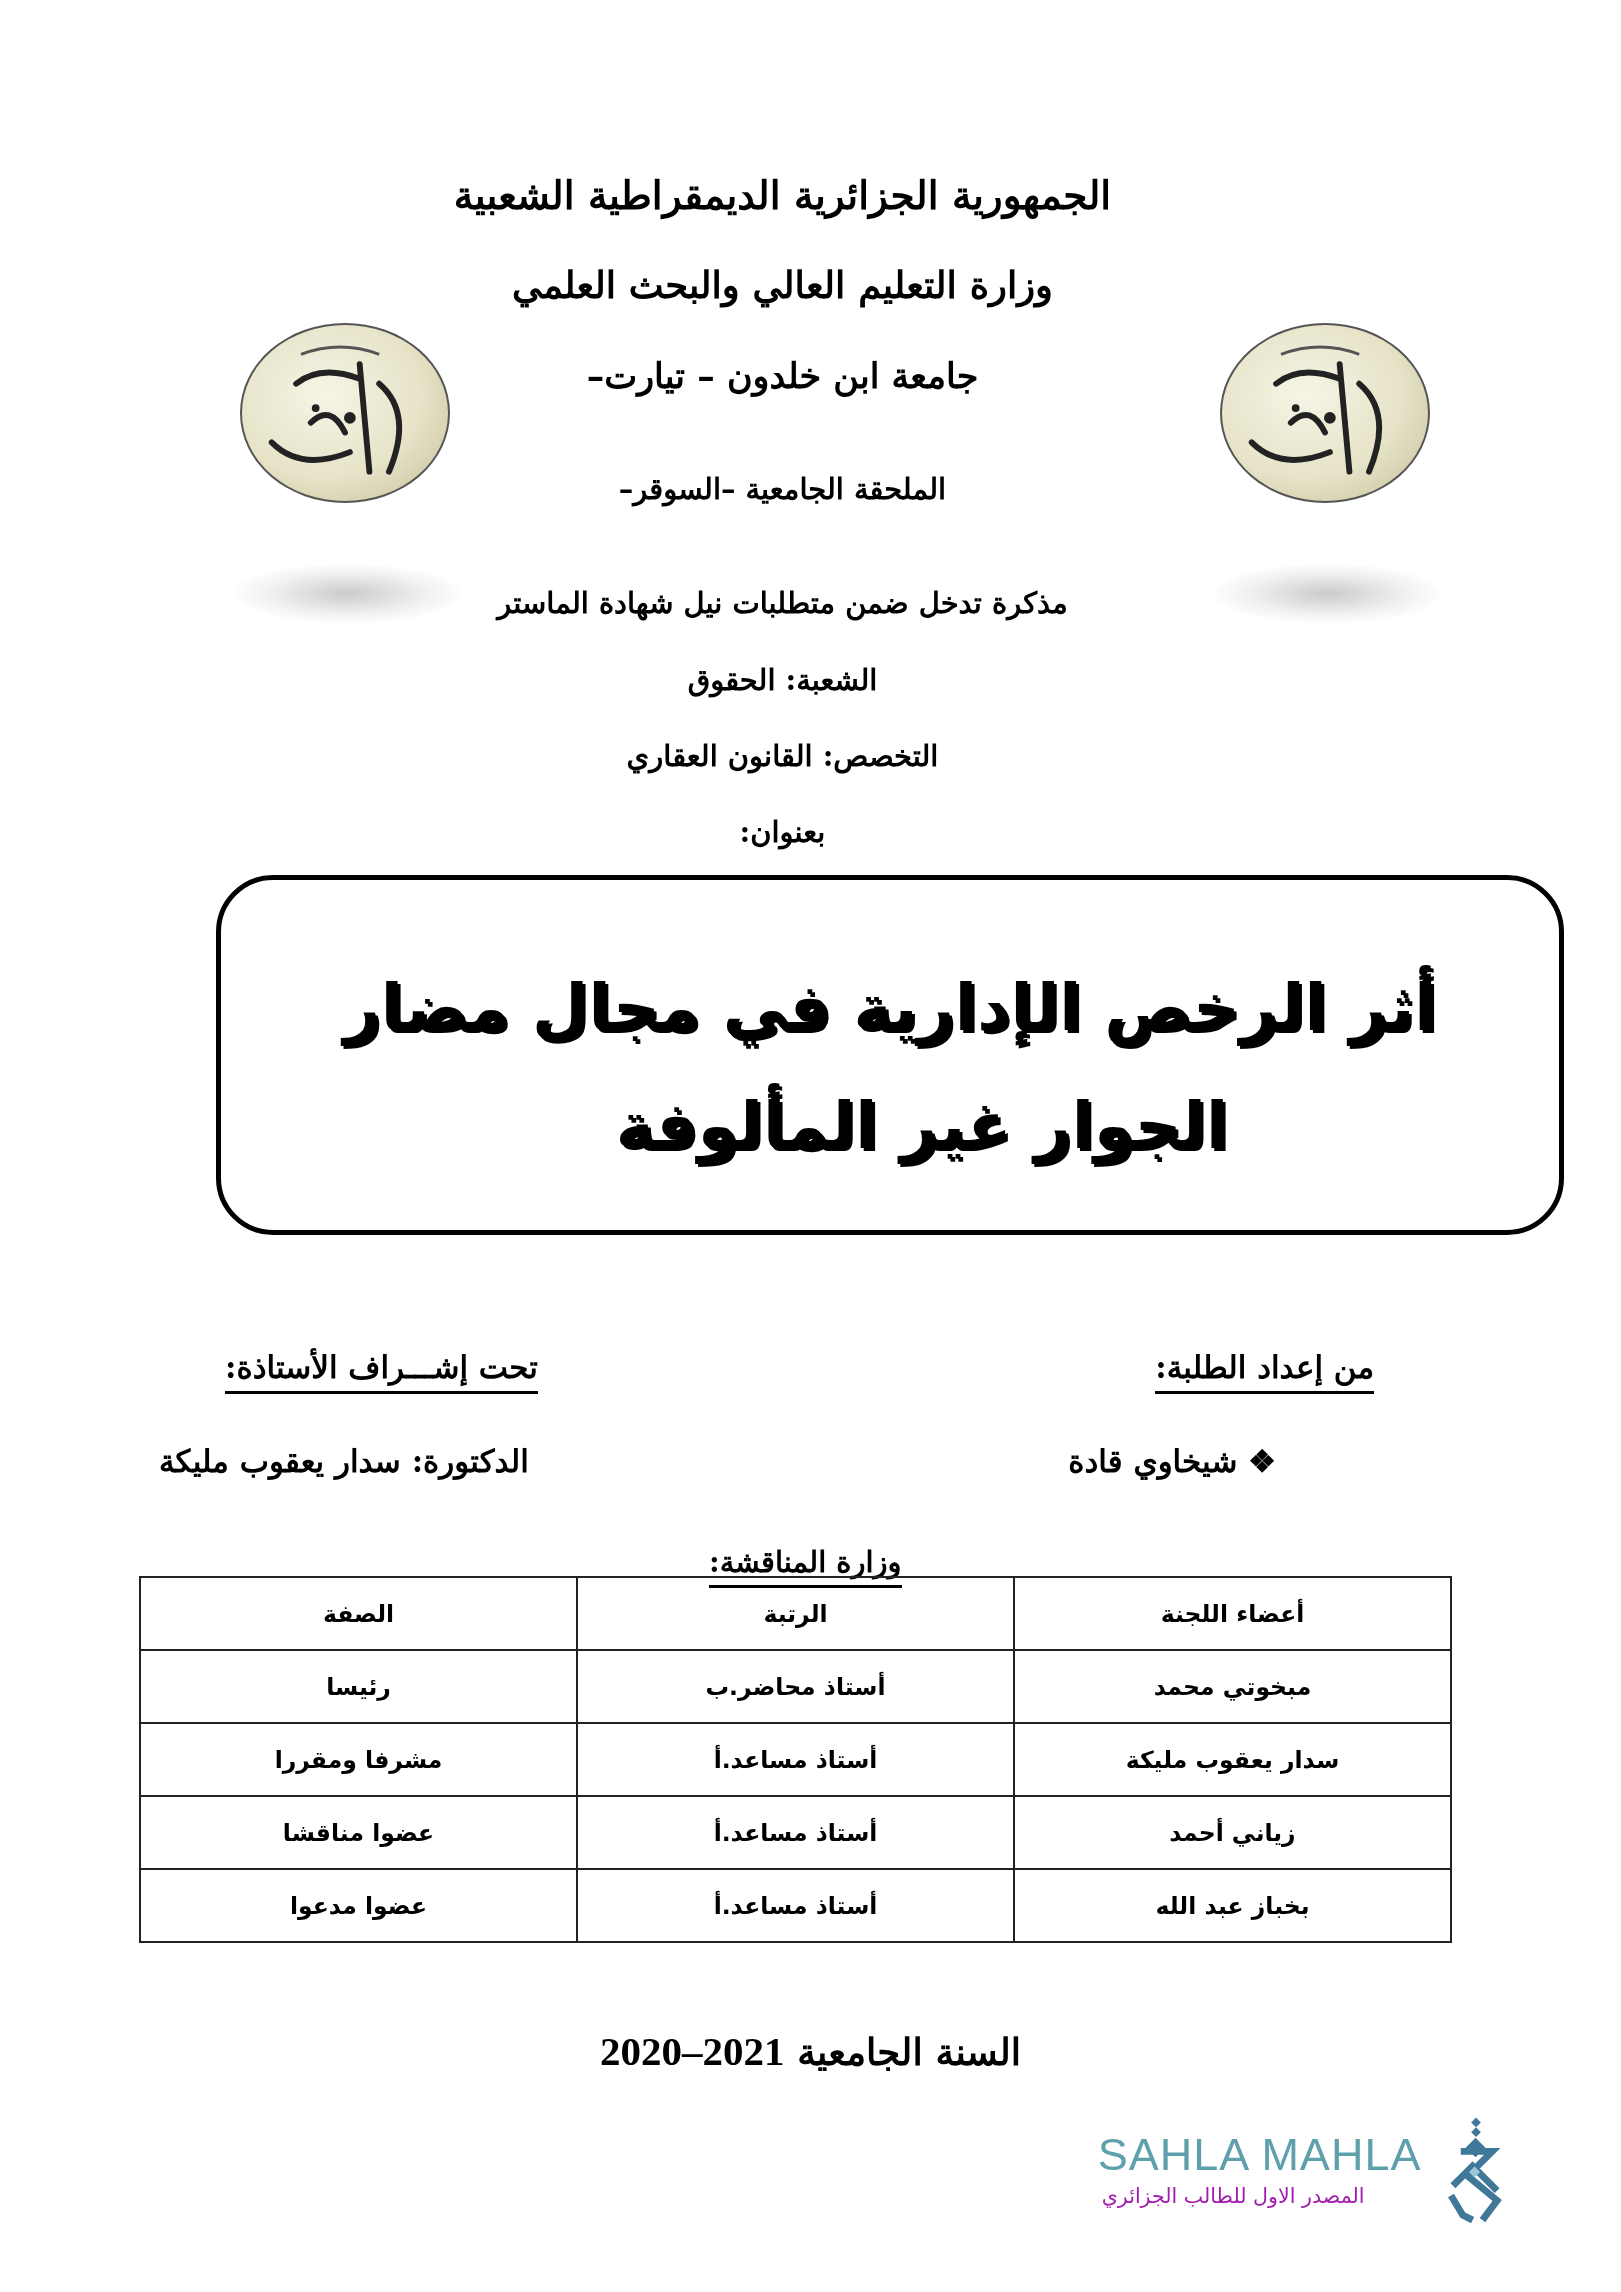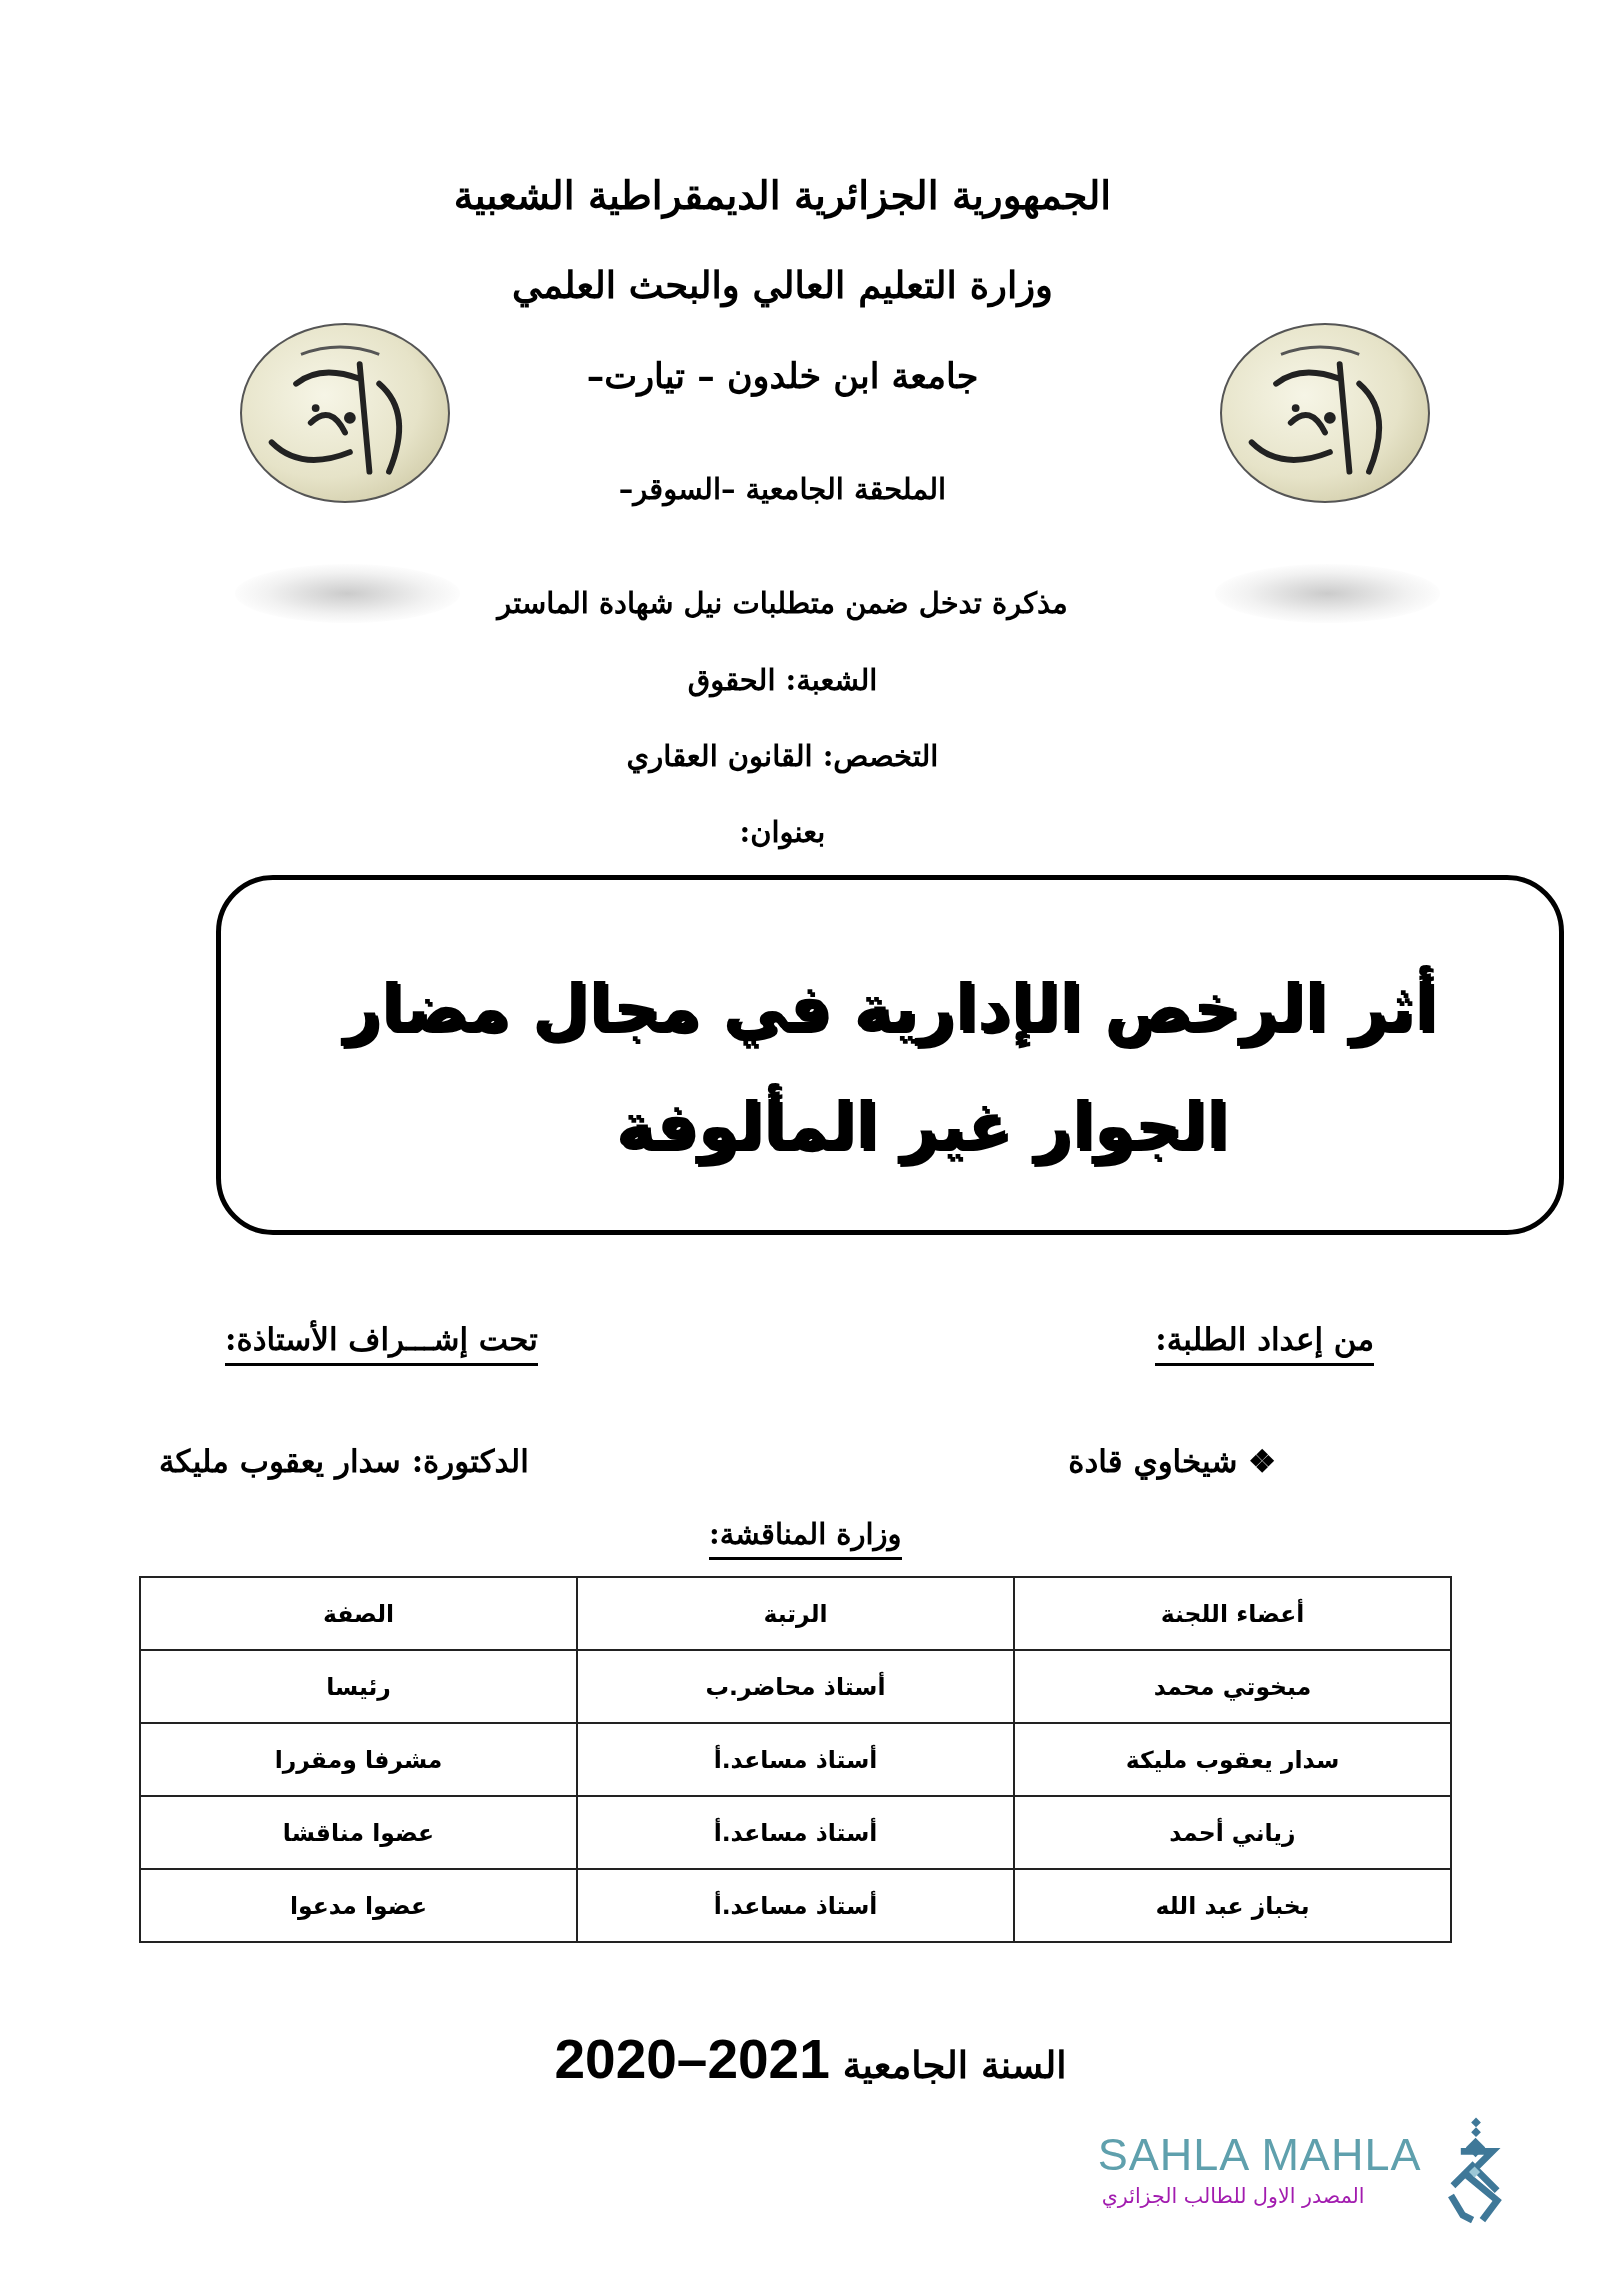--- a/index.html
+++ b/index.html
@@ -38,40 +38,41 @@
       position: absolute; left: 0; width: 100%; text-align: center; direction: rtl;
       font-family: "DejaVu Sans", "Liberation Sans", sans-serif;
       font-weight: bold; font-size: 65px; letter-spacing: 1px;
       text-shadow: 2.9px 2.9px 0 #000;
     }
 
     .label-underlined {
       position: absolute; direction: rtl; font-weight: bold; font-size: 31px;
       padding-bottom: 5.9px; border-bottom: 3.9px solid #000;
       white-space: nowrap;
+      margin-top: 28px;
     }
     .plain {
       position: absolute; direction: rtl; font-weight: bold; font-size: 31px; white-space: nowrap;
     }
 
     table.committee {
       position: absolute; left: 139px; top: 1576px; width: 1313px;
       border-collapse: collapse; direction: rtl;
       font-family: "DejaVu Sans", "Liberation Sans", sans-serif;
     }
     table.committee td, table.committee th {
       border: 2px solid #222; height: 69px; width: 33.33%;
       text-align: center; font-weight: bold; font-size: 23.5px;
     }
 
     .year {
       position: absolute; left: 0; width: 1621px; top: 2027px; text-align: center;
       direction: rtl; font-weight: bold; font-size: 37px;
     }
-    .year .num { font-family: Liberation Sans, sans-serif; font-size: 55px; }
+    .year .num { font-family: Liberation Serif, serif; font-size: 41px; }
 
     .logo-wrap { position: absolute; left: 1088px; top: 2117px; width: 412px; height: 118px; }
     .logo-text {
       position: absolute; left: 9.8px; top: 11.8px; color: #5fa0ad;
       font-family: "Liberation Sans", sans-serif; font-size: 45px; letter-spacing: 1px; white-space: nowrap;
     }
     .logo-sub {
       position: absolute; left: 13.7px; top: 67px; color: #a21caf; direction: rtl;
       font-family: "DejaVu Sans", sans-serif; font-size: 20.6px; white-space: nowrap;
     }

